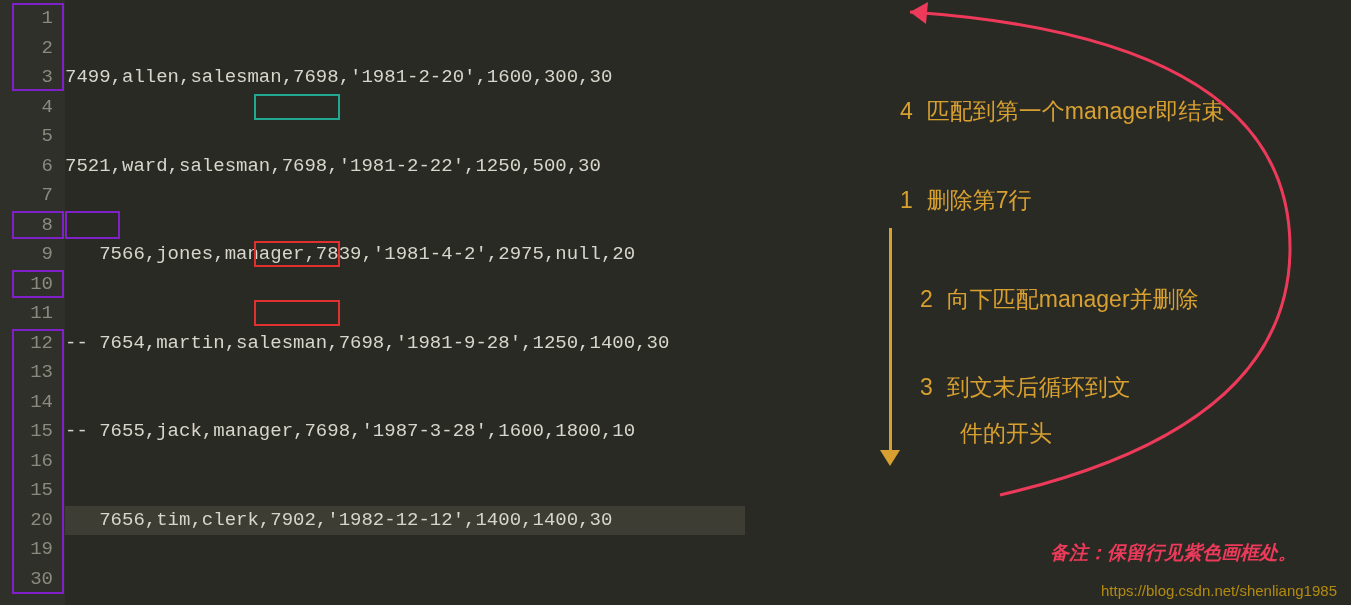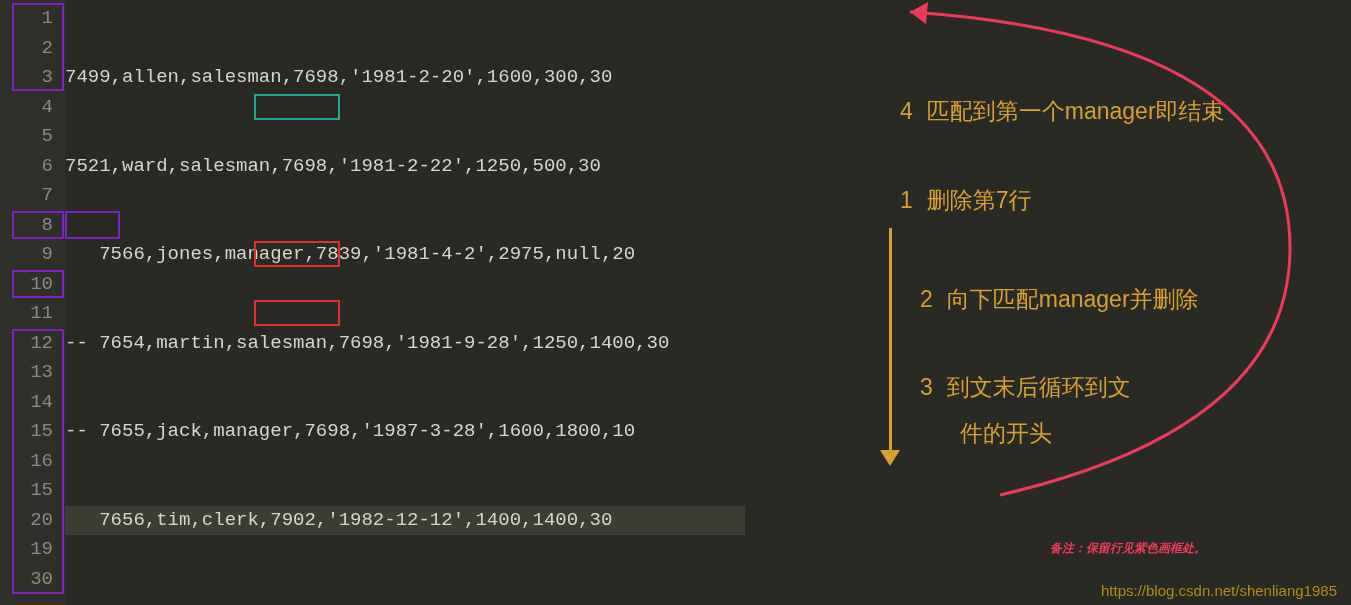--- a/index.html
+++ b/index.html
@@ -4,21 +4,21 @@
 <style>
   html,body{margin:0;padding:0;background:#2a2a24;width:1351px;height:605px;overflow:hidden;font-family:Consolas,'Courier New',monospace;position:relative}
   .editor{position:absolute;left:0;top:0;width:870px;height:605px;font-size:19px;line-height:29.5px}
   .gutter{position:absolute;left:0;top:0;width:65px;height:605px;background:#30302a;color:#8a8a80;text-align:right;box-sizing:border-box;padding-right:12px;padding-top:4px}
   .gutter div{height:29.5px}
   .code{position:absolute;left:65px;top:0;padding-top:4px;color:#d6d6cc;white-space:pre}
   .code .row{height:29.5px;position:relative}
   .code .row.hl{background:#3d3d34;width:680px}
   .annot{position:absolute;color:#d8a030;font-family:'Microsoft YaHei',sans-serif;font-size:23px}
   .annot .num{margin-right:14px}
-  .remark{position:absolute;left:1050px;top:540px;color:#ee3a5a;font-family:'KaiTi','STKaiti',serif;font-size:12px;font-style:italic;font-weight:bold}
+  .remark{position:absolute;left:1050px;top:540px;color:#ee3a5a;font-family:'KaiTi','STKaiti',serif;font-size:19px;font-style:italic;font-weight:bold}
   .url{position:absolute;right:14px;bottom:6px;color:#eab308;font-family:Arial,sans-serif;font-size:15px;opacity:.7}
   .box{position:absolute;border:2px solid;box-sizing:border-box;z-index:2;pointer-events:none}
   .purple{border-color:#8020c8}
   .teal{border-color:#20a890}
   .red{border-color:#e03030}
   .arrow-line{position:absolute;left:889px;top:228px;width:0;height:228px;border-left:3px solid #d8a030}
   .arrow-head{position:absolute;left:880px;top:450px;width:0;height:0;border-left:10px solid transparent;border-right:10px solid transparent;border-top:16px solid #d8a030}
   svg.curve{position:absolute;left:870px;top:-2px;width:450px;height:530px;pointer-events:none}
 </style>
 </head>

